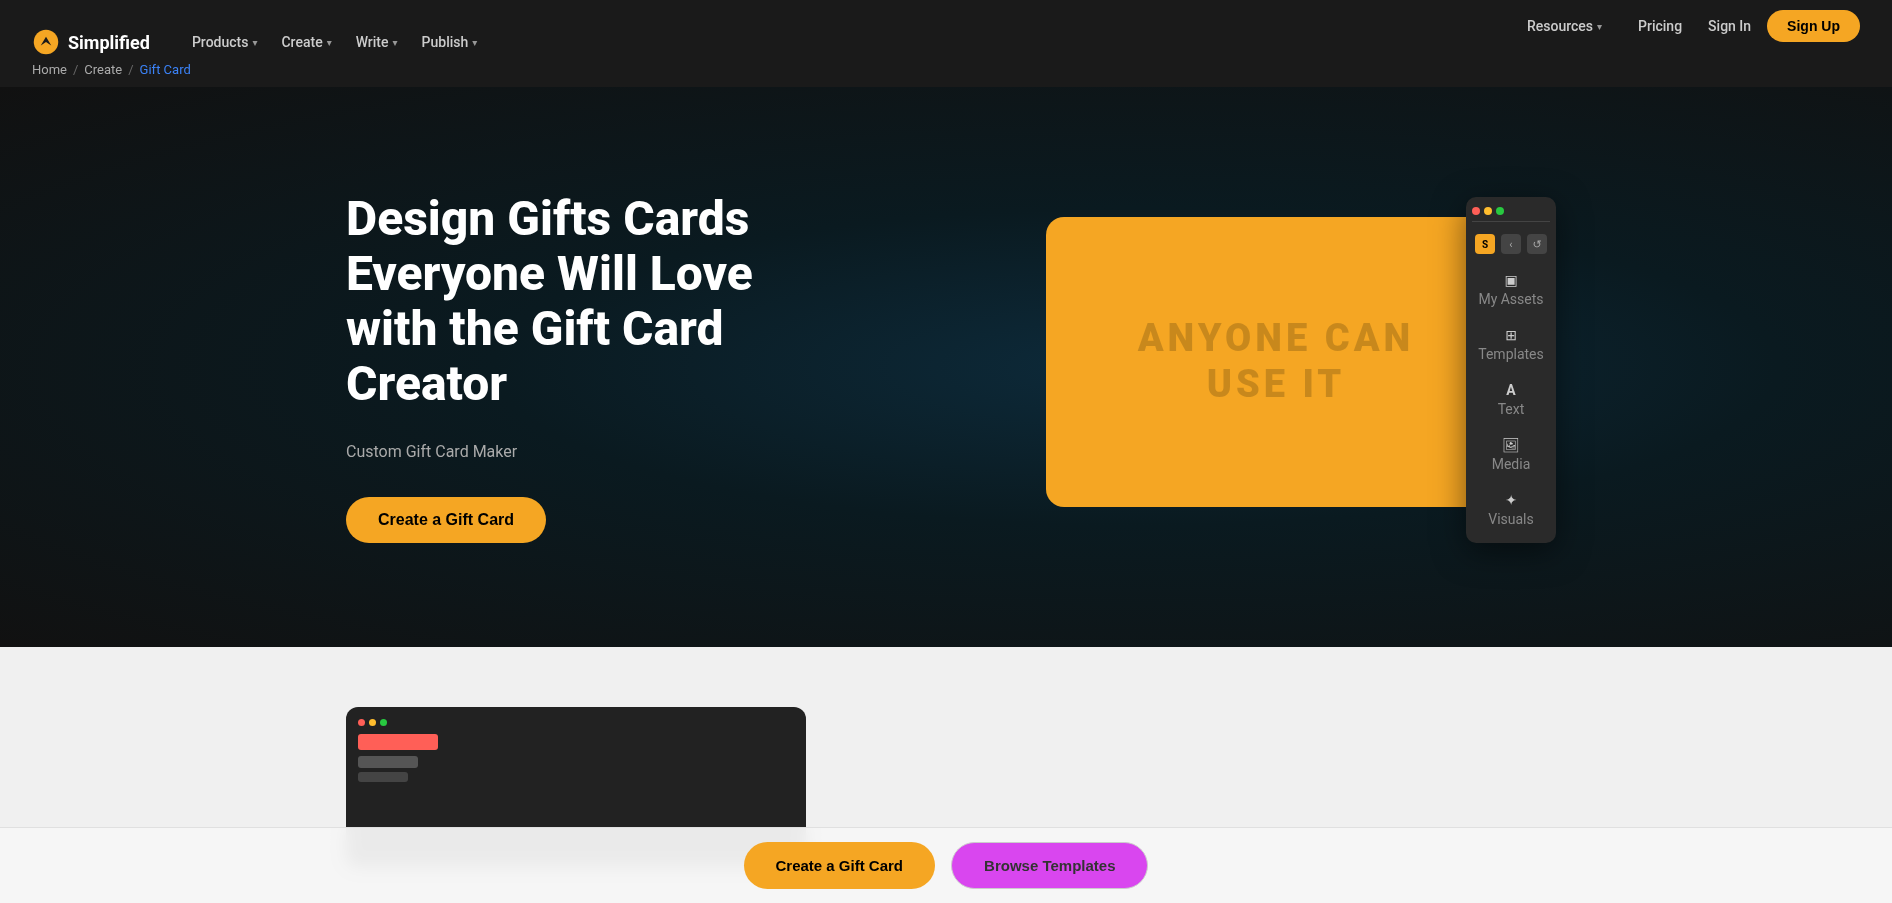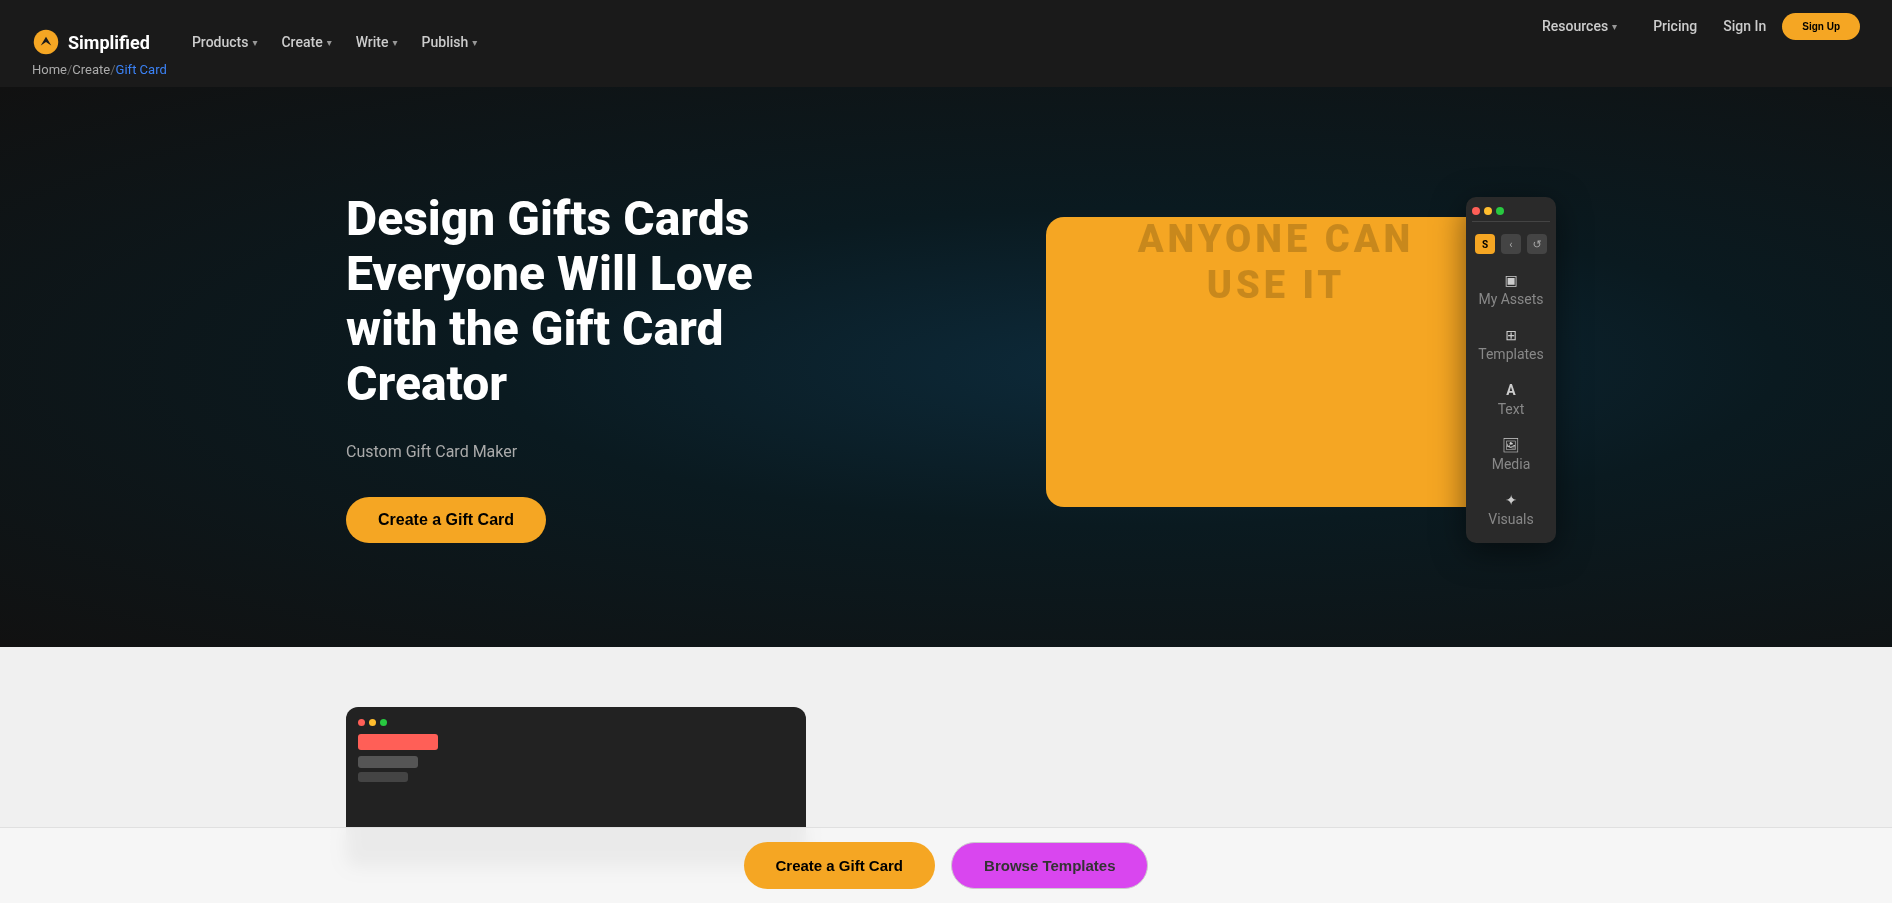--- a/index.html
+++ b/index.html
@@ -33,34 +33,35 @@
       cursor: pointer;
       text-decoration: none;
       transition: color 0.2s;
     }
     .nav-link .chevron { font-size: 10px; opacity: 0.7; }
     .nav-right { display: flex; align-items: center; gap: 16px; }
     .nav-sign-in { color: #ccc; font-size: 14px; font-weight: 500; cursor: pointer; }
     .nav-sign-up {
       background: #f5a623;
       color: #000;
-      font-size: 10px;
+      font-size: 14px;
       font-weight: 700;
       padding: 8px 20px;
       border-radius: 24px;
       cursor: pointer;
       border: none;
     }
 
     
     .breadcrumb {
       background: #1a1a1a;
       padding: 10px 32px;
       display: flex;
       align-items: center;
+      gap: 6px;
       font-size: 13px;
     }
     .breadcrumb a { color: #aaa; text-decoration: none; }
     .breadcrumb .sep { color: #666; }
     .breadcrumb .current { color: #3b82f6; }
 
     
     .hero {
       background: radial-gradient(ellipse at 60% 50%, #0d2a3a 0%, #0a1a20 40%, #111 100%);
       min-height: 560px;
@@ -110,21 +111,21 @@
       position: relative;
       width: 500px;
       height: 300px;
     }
     .gift-card {
       width: 460px;
       height: 290px;
       background: #f5a623;
       border-radius: 18px;
       display: flex;
-      align-items: flex-start;
+      align-items: center;
       justify-content: center;
       position: absolute;
       left: 0;
       top: 0;
     }
     .gift-card-text {
       color: rgba(0,0,0,0.18);
       font-size: 38px;
       font-weight: 900;
       letter-spacing: 4px;

